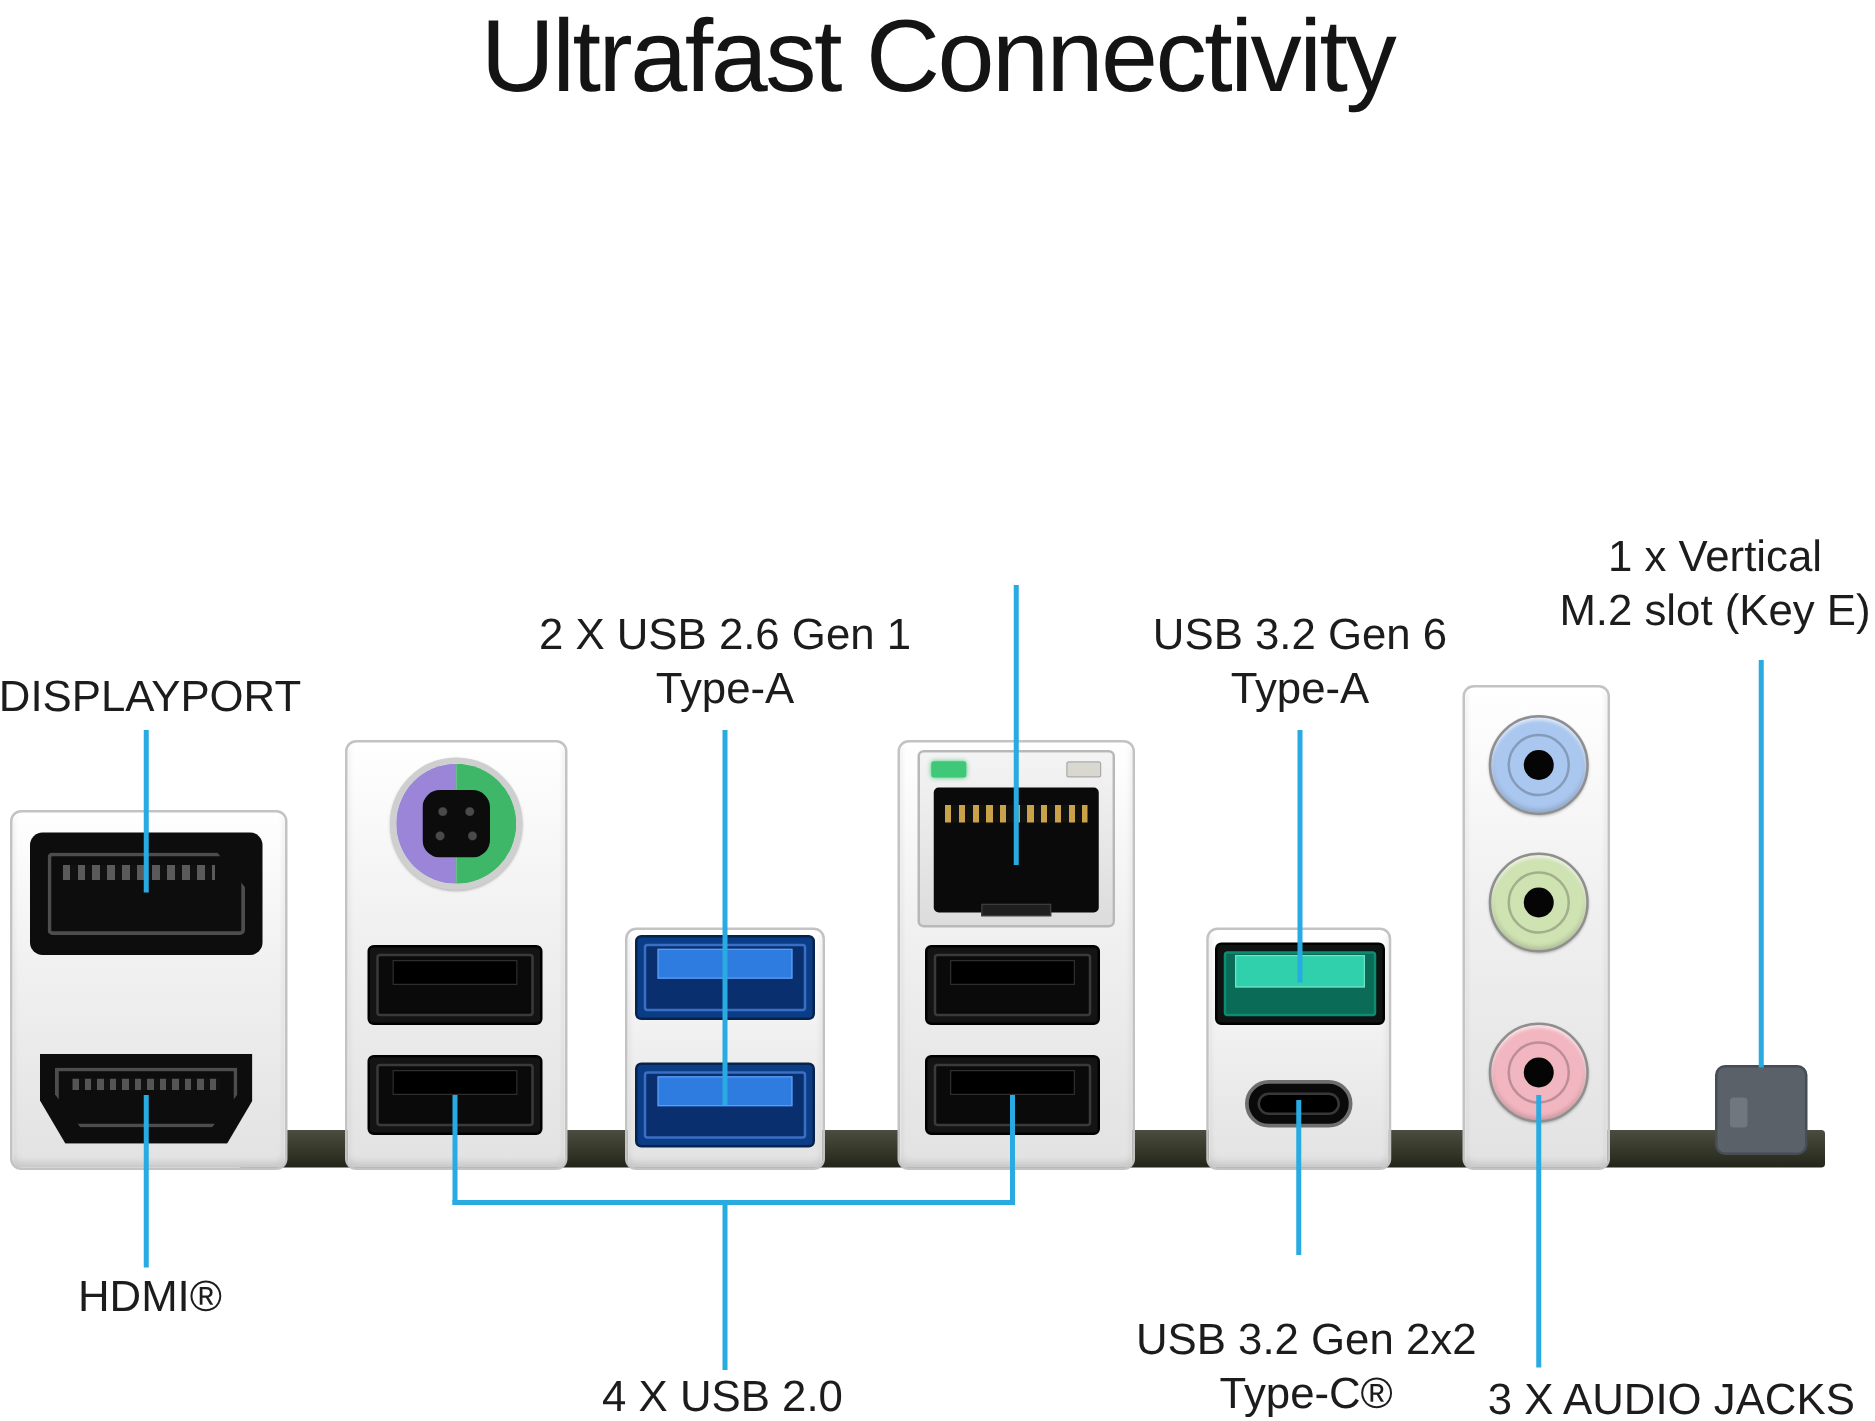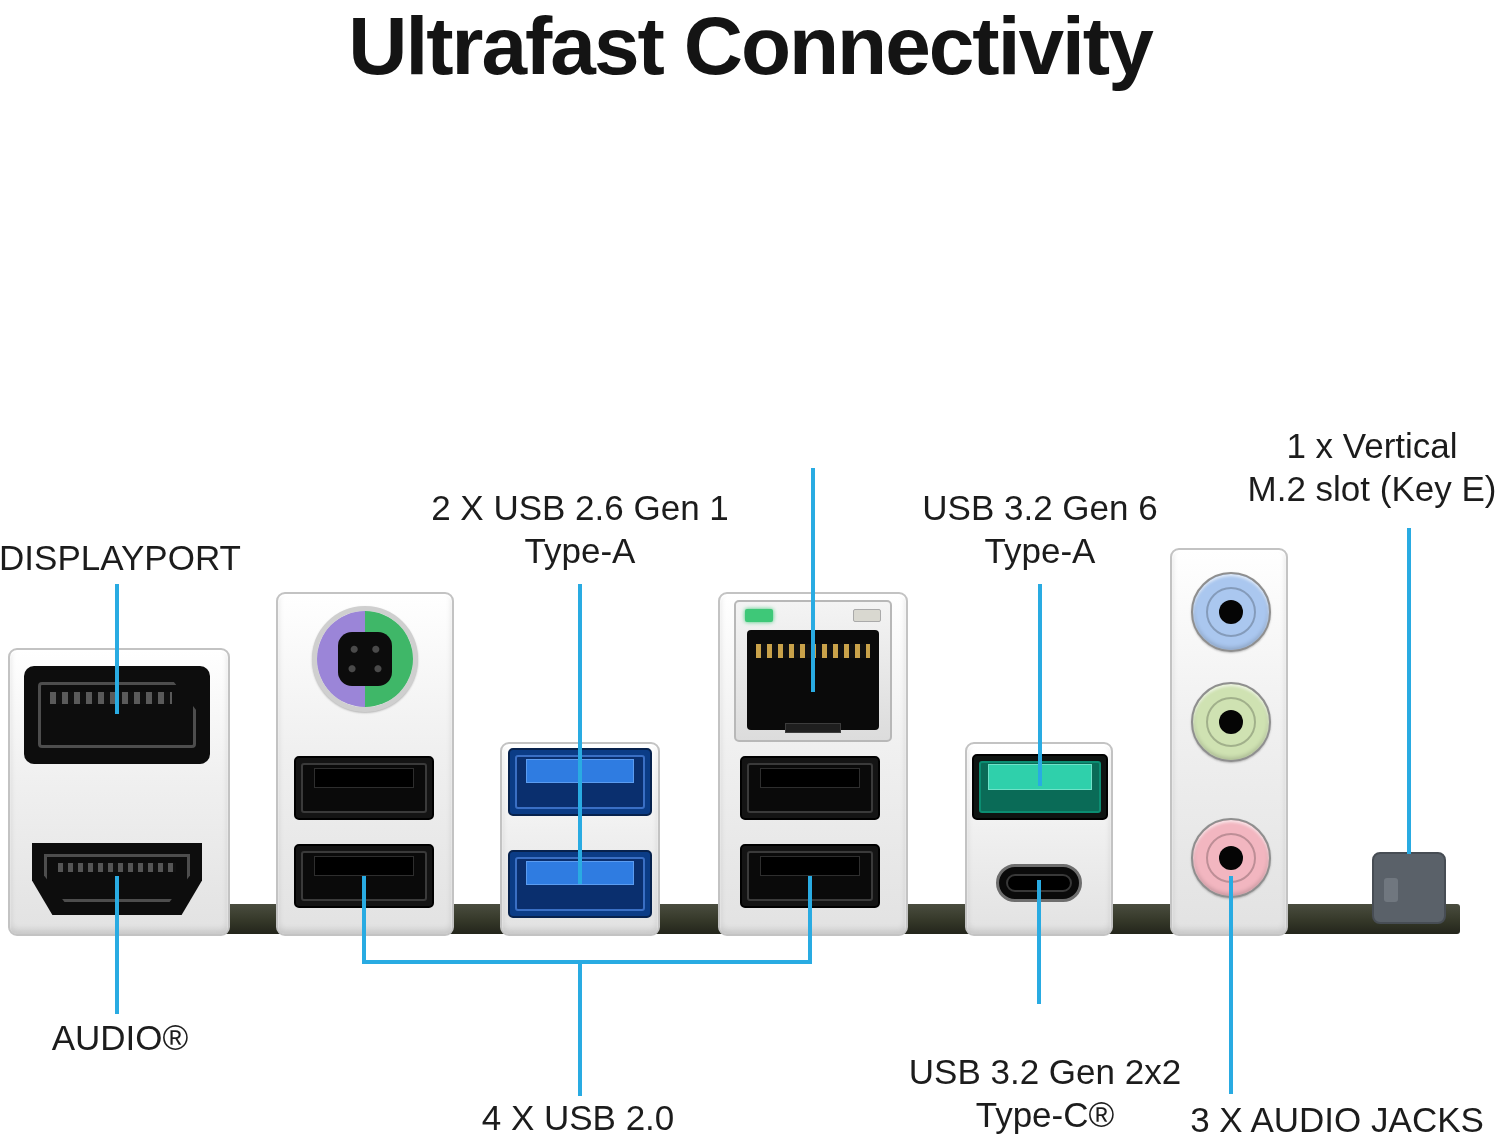--- a/index.html
+++ b/index.html
@@ -3,21 +3,21 @@
 <meta charset="utf-8">
 <style>
   * { box-sizing: border-box; margin: 0; padding: 0; }
   html,body { background:#fff; }
   .canvas{
     position:relative; width:1500px; height:1137px; background:#ffffff;
     font-family:"Liberation Sans", sans-serif; overflow:hidden; margin:0 auto;
   }
   .title{
     position:absolute; top:0; left:0; width:100%; text-align:center;
-    font-size:82px; line-height:1.12; color:#141414; letter-spacing:-2px; font-weight:700;
+    font-size:82px; line-height:1.12; color:#141414; letter-spacing:-2px; font-weight:400;
   }
   .label{
     position:absolute; font-size:35px; line-height:1.24; color:#1c1c1c;
     text-align:center; white-space:pre-line; z-index:6;
   }
   .line{ position:absolute; background:#29abe2; z-index:5; }
 
   .board{
     position:absolute; left:190px; top:904px; width:1270px; height:30px; z-index:0;
     background:linear-gradient(180deg,#4a4d3f,#353829 55%,#23251b);
@@ -196,21 +196,21 @@
   <div class="line" style="left:1038px;top:584px;width:4px;height:202px;"></div>
   <div class="line" style="left:1407px;top:528px;width:4px;height:326px;"></div>
   <div class="line" style="left:1037px;top:880px;width:4px;height:124px;"></div>
   <div class="line" style="left:1229px;top:876px;width:4px;height:218px;"></div>
   <div class="line" style="left:362px;top:876px;width:4px;height:88px;"></div>
   <div class="line" style="left:808px;top:876px;width:4px;height:88px;"></div>
   <div class="line" style="left:362px;top:960px;width:450px;height:4px;"></div>
   <div class="line" style="left:578px;top:960px;width:4px;height:136px;"></div>
 
   <div class="label" style="left:-5px;top:536px;width:250px;">DISPLAYPORT</div>
-  <div class="label" style="left:40px;top:1016px;width:160px;">AUDIO®</div>
+  <div class="label" style="left:40px;top:1016px;width:160px;">HDMI®</div>
   <div class="label" style="left:430px;top:486px;width:300px;">2 X USB 2.6 Gen 1
 Type-A</div>
   <div class="label" style="left:900px;top:486px;width:280px;">USB 3.2 Gen 6
 Type-A</div>
   <div class="label" style="left:1232px;top:424px;width:280px;">1 x Vertical
 M.2 slot (Key E)</div>
   <div class="label" style="left:895px;top:1050px;width:300px;">USB 3.2 Gen 2x2
 Type-C®</div>
   <div class="label" style="left:458px;top:1096px;width:240px;">4 X USB 2.0</div>
   <div class="label" style="left:1172px;top:1098px;width:330px;">3 X AUDIO JACKS</div>

